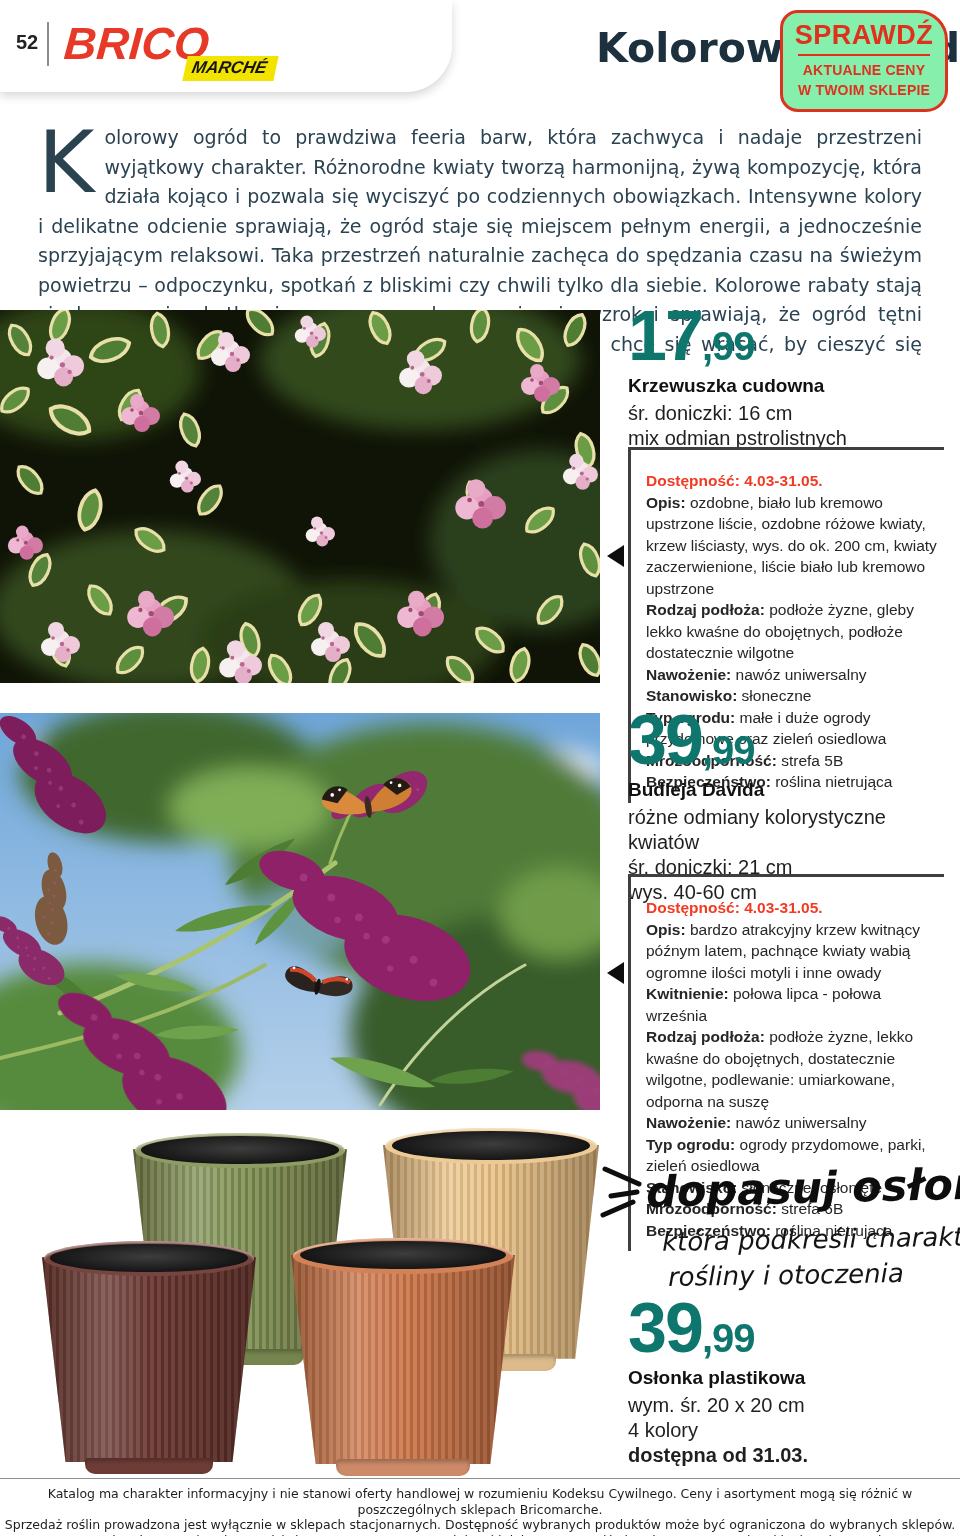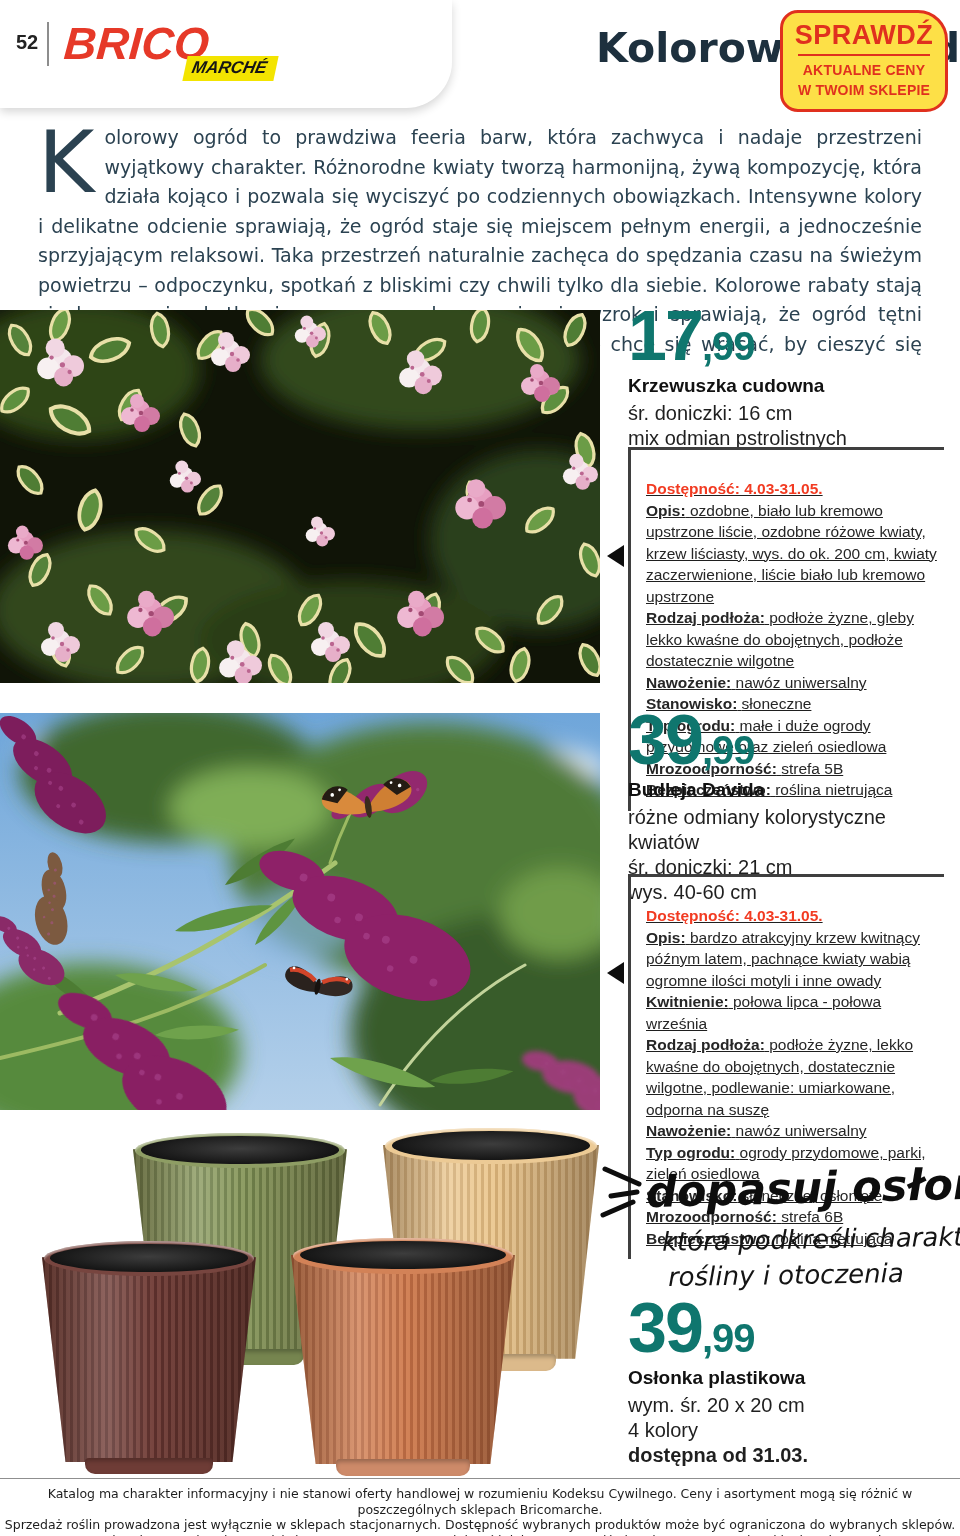--- a/index.html
+++ b/index.html
@@ -1,32 +1,32 @@
 <!DOCTYPE html>
 <html lang="pl"><head>
 <meta charset="utf-8">
 <style>
   html,body{margin:0;padding:0;}
   body{
     width:960px;height:1536px;position:relative;background:#fff;overflow:hidden;
     font-family:"Liberation Sans",sans-serif;color:#1f1f1f;
   }
   
-  .header-card{position:absolute;left:0;top:0;width:452px;height:108px;background:#fff;
+  .header-card{position:absolute;left:0;top:0;width:452px;height:92px;background:#fff;
     border-radius:0 0 46px 0;box-shadow:0 4px 10px rgba(0,0,0,.16);}
   .page-num{position:absolute;left:16px;top:31px;font-size:20px;font-weight:bold;color:#222;}
   .pagenum-div{position:absolute;left:47px;top:22px;width:2px;height:44px;background:#8d8d8d;}
   .logo{position:absolute;left:64px;top:16px;width:230px;height:62px;}
   .logo-brico{position:absolute;left:0;top:2px;font-style:italic;font-weight:bold;font-size:45px;
     letter-spacing:0;color:#e63928;font-family:"Liberation Sans",sans-serif;transform:skewX(-4deg);}
   .logo-marche{position:absolute;left:121px;top:40px;background:#f3e400;color:#151515;
     font-style:italic;font-weight:bold;font-size:17px;padding:2px 9px 3px 7px;transform:skewX(-12deg);}
   .title{position:absolute;left:96px;top:24px;width:864px;text-align:right;
     font-family:"DejaVu Sans",sans-serif;font-size:41px;font-weight:bold;color:#1d303e;letter-spacing:0;}
-  .badge{position:absolute;right:12px;top:10px;width:168px;box-sizing:border-box;background:#fde047;
+  .badge{position:absolute;right:12px;top:10px;width:168px;box-sizing:border-box;background:#86efac;
     border:3px solid #e0301e;border-radius:18px 30px 22px 18px;text-align:center;
     padding:7px 5px 9px;color:#e0301e;}
   .badge-l1{font-size:27px;font-weight:bold;letter-spacing:.5px;}
   .badge-sep{height:2px;background:#e0301e;margin:3px 10px 4px;}
   .badge-l2{font-size:14px;font-weight:bold;line-height:20px;letter-spacing:.2px;}
   
   .intro{position:absolute;left:38px;top:104px;width:884px;font-family:"DejaVu Sans",sans-serif;
     font-size:19px;line-height:29.5px;color:#2b4251;text-align:justify;}
   .dropcap{float:left;font-size:86px;line-height:66px;padding:6px 10px 0 0;color:#2b4251;}
   
@@ -34,21 +34,21 @@
   .photo svg{display:block;}
   
   .pcol{position:absolute;left:628px;width:318px;}
   .price{white-space:nowrap;color:#0f766e;}
   .price .pm{font-size:70px;font-weight:bold;letter-spacing:-2px;line-height:60px;}
   .price .pc{font-size:40px;font-weight:bold;letter-spacing:-1px;}
   .pname{font-size:19px;font-weight:bold;color:#111;line-height:30px;margin-top:2px;}
   .pline{font-size:20px;line-height:25px;color:#1f1f1f;}
   .pline.b{font-weight:bold;}
   .specbox{position:absolute;left:628px;width:316px;box-sizing:border-box;
-    border-top:3px solid #3f3f3f;border-left:3px solid #3f3f3f;padding:28px 0 10px 15px;text-decoration:underline;}
+    border-top:3px solid #3f3f3f;border-left:3px solid #3f3f3f;padding:20px 0 10px 15px;}
   .avail{color:#f23b22;font-weight:bold;font-size:15.5px;line-height:21.5px;margin:0;}
   .spec{margin:0;font-size:15.5px;line-height:21.5px;color:#262626;}
   .ptr{position:absolute;width:0;height:0;border-top:11px solid transparent;
     border-bottom:11px solid transparent;border-right:17px solid #0d0d0d;}
   
   .pot{position:absolute;}
   .pot-body{position:absolute;top:7%;left:0;right:0;bottom:5%;
     clip-path:polygon(0% 0%,100% 0%,89% 100%,11% 100%);
     background:repeating-linear-gradient(90deg,var(--c2) 0 3px,var(--c1) 3px 7px);}
   .pot-body::after{content:"";position:absolute;inset:0;

